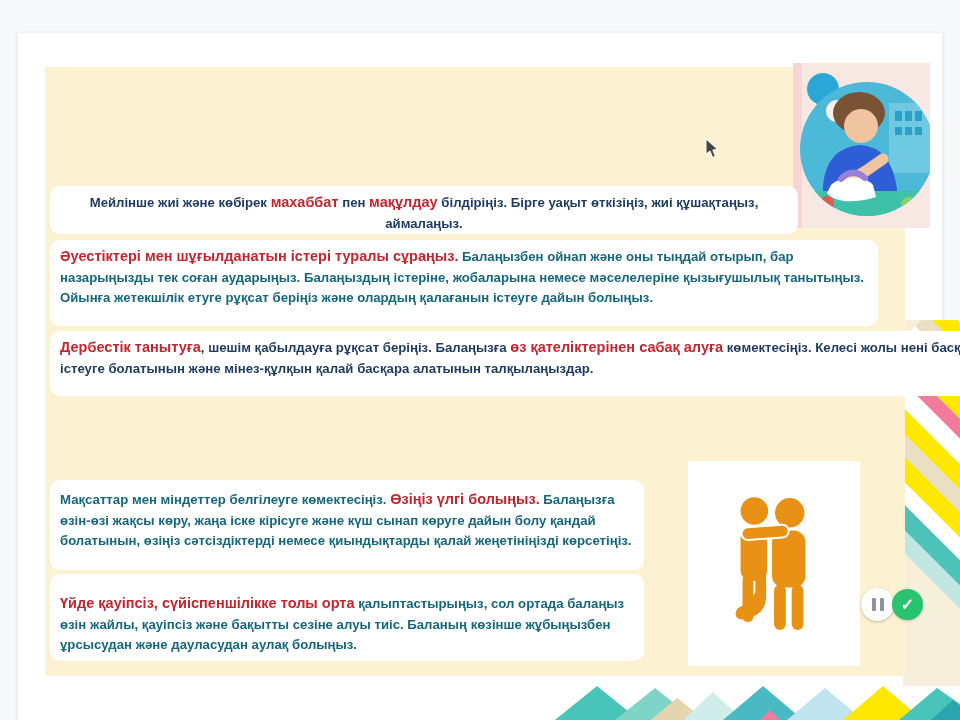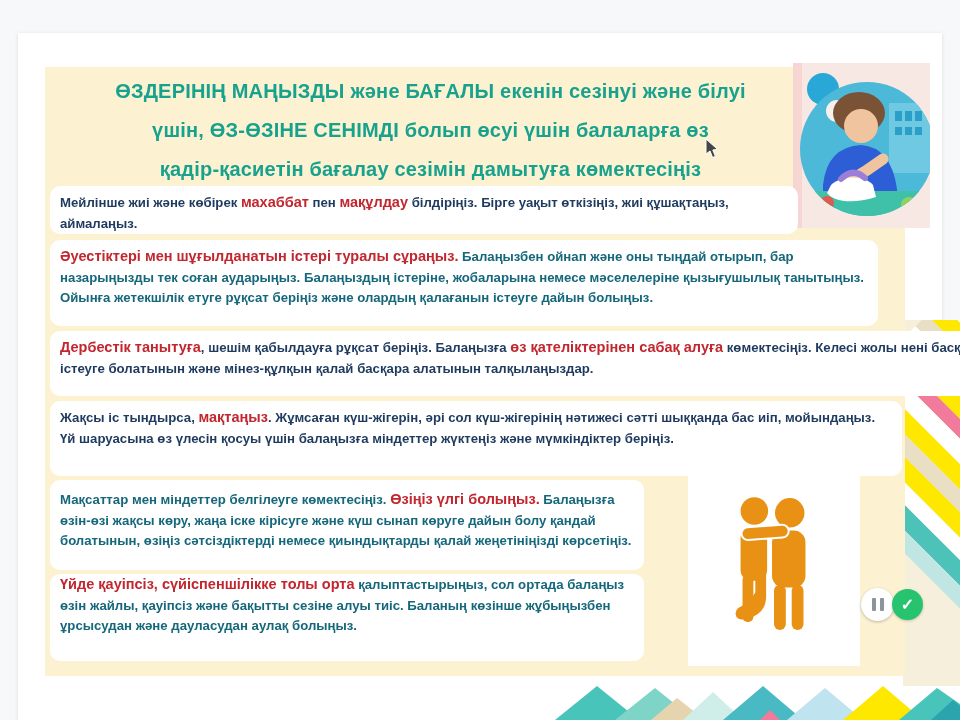--- a/index.html
+++ b/index.html
@@ -23,21 +23,21 @@
   .card{position:absolute;background:#fff;border-radius:10px;padding:6px 10px;font-size:13.2px;
     font-weight:bold;line-height:20.5px;}
   .card .seg-r{color:var(--accent-red);font-size:1.1em;}
   .tone-navy{color:var(--body-navy);}
   .tone-teal{color:var(--body-teal);}
   .card1{left:50px;top:186px;width:748px;height:48px;}
   .card2{left:50px;top:240px;width:828px;height:86px;}
   .card3{left:50px;top:331px;width:948px;height:65px;}
   .card4{left:50px;top:401px;width:852px;height:75px;}
   .card5{left:50px;top:480px;width:594px;height:90px;padding-top:9px;}
-  .card6{left:50px;top:574px;width:594px;height:87px;padding-top:0;}
+  .card6{left:50px;top:574px;width:594px;height:87px;padding-top:19px;}
   .photo-frame{position:absolute;left:793px;top:63px;width:137px;height:165px;}
   .icon-card{position:absolute;left:688px;top:461px;width:172px;height:205px;background:#fff;
     display:flex;align-items:center;justify-content:center;}
   .pattern-right{position:absolute;right:0;top:320px;width:57px;height:400px;}
   .pattern-bottom{position:absolute;left:555px;top:686px;width:405px;height:34px;}
   .btn{position:absolute;border-radius:50%;display:flex;align-items:center;justify-content:center;cursor:pointer;border:none;}
   .pause-btn{left:861px;top:588px;width:33px;height:33px;background:#fff;box-shadow:0 1px 3px rgba(0,0,0,.25);gap:4px;}
   .pause-bar{width:4px;height:13px;background:#8d939c;border-radius:1px;}
   .check-btn{left:892px;top:589px;width:31px;height:31px;background:var(--check-green);
     color:#fff;font-size:16px;font-weight:bold;box-shadow:0 1px 3px rgba(0,0,0,.2);}
@@ -84,23 +84,20 @@
       <polygon points="168,34 208,0 248,34" fill="#49b9c4"></polygon>
       <polygon points="205,34 215,24 225,34" fill="#f27a9b"></polygon>
       <polygon points="232,34 270,2 308,34" fill="#bfe3ef"></polygon>
       <polygon points="288,34 328,0 368,34" fill="#ffe800"></polygon>
       <polygon points="344,34 382,2 405,18 405,34" fill="#49c4ba"></polygon>
       <polygon points="376,34 398,14 405,20 405,34" fill="#2ba4ad"></polygon>
     </svg>
 
     <div class="cream-panel" style="position:absolute;left:27px;top:34px;"></div>
 
-    <div class="slide-title" style="position:absolute;left:40px;top:39px;">ӨЗДЕРІНІҢ МАҢЫЗДЫ және БАҒАЛЫ екенін сезінуі және білуі
-үшін, ӨЗ-ӨЗІНЕ СЕНІМДІ болып өсуі үшін балаларға өз
-қадір-қасиетін бағалау сезімін дамытуға көмектесіңіз</div>
 
     <svg class="photo-frame" style="position:absolute;left:775px;top:30px;" width="137" height="165" viewBox="0 0 137 165">
       <rect width="137" height="165" fill="#f7e8e4"></rect>
       <rect width="9" height="165" fill="#f6d5d2"></rect>
       <circle cx="30" cy="26" r="16" fill="#29a8d8"></circle>
       <clipPath id="photoCircle">
           <circle cx="74" cy="86" r="67"></circle>
         </clipPath>
       <g clip-path="url(#photoCircle)">
         <rect x="7" y="19" width="134" height="134" fill="#4db9d9"></rect>
@@ -119,24 +116,23 @@
         <path d="M30,122 Q34,84 68,82 Q98,84 104,126 L104,145 L30,145 Z" fill="#2e5ed6"></path>
         <path d="M90,96 Q74,108 56,118" stroke="#f0c49e" stroke-width="11" fill="none" stroke-linecap="round"></path>
         <rect x="7" y="128" width="134" height="40" fill="#3fc0a8"></rect>
         <circle cx="34" cy="140" r="7" fill="#e05a4e"></circle>
         <circle cx="116" cy="142" r="8" fill="#8fd35e"></circle>
         <path d="M38,122 C48,112 72,112 80,122 L83,134 C58,142 40,138 34,130 Z" fill="#ffffff"></path>
         <path d="M48,116 Q60,104 72,115" stroke="#9b7ed8" stroke-width="6" fill="none" stroke-linecap="round"></path>
       </g>
     </svg>
 
-    <div class="card card1 tone-navy" style="position:absolute;left:32px;top:153px;"><span class="seg-n">Мейлінше жиі және көбірек </span><span class="seg-r">махаббат</span><span class="seg-n"> пен </span><span class="seg-r">мақұлдау</span><span class="seg-n"> білдіріңіз. Бірге уақыт өткізіңіз, жиі құшақтаңыз, аймалаңыз.</span></div>
+    <div class="card card1 tone-navy" style="position:absolute;left:32px;top:153px;text-align:center;"><span class="seg-n">Мейлінше жиі және көбірек </span><span class="seg-r">махаббат</span><span class="seg-n"> пен </span><span class="seg-r">мақұлдау</span><span class="seg-n"> білдіріңіз. Бірге уақыт өткізіңіз, жиі құшақтаңыз, аймалаңыз.</span></div>
     <div class="card card2 tone-teal" style="position:absolute;left:32px;top:207px;"><span class="seg-r">Әуестіктері мен шұғылданатын істері туралы сұраңыз.</span><span class="seg-n"> Балаңызбен ойнап және оны тыңдай отырып, бар назарыңызды тек соған аударыңыз. Балаңыздың істеріне, жобаларына немесе мәселелеріне қызығушылық танытыңыз. Ойынға жетекшілік етуге рұқсат беріңіз және олардың қалағанын істеуге дайын болыңыз.</span></div>
     <div class="card card3 tone-navy" style="position:absolute;left:32px;top:298px;"><span class="seg-r">Дербестік танытуға</span><span class="seg-n">, шешім қабылдауға рұқсат беріңіз. Балаңызға </span><span class="seg-r">өз қателіктерінен сабақ алуға</span><span class="seg-n"> көмектесіңіз. Келесі жолы нені басқаша істеуге болатынын және мінез-құлқын қалай басқара алатынын талқылаңыздар.</span></div>
-    <div class="card card4 tone-navy" style="position:absolute;left:32px;top:368px;"><span class="seg-n">Жақсы іс тындырса, </span><span class="seg-r">мақтаңыз</span><span class="seg-n">. Жұмсаған күш-жігерін, әрі сол күш-жігерінің нәтижесі сәтті шыққанда бас иіп, мойындаңыз. Үй шаруасына өз үлесін қосуы үшін балаңызға міндеттер жүктеңіз және мүмкіндіктер беріңіз.</span></div>
     <div class="card card5 tone-teal" style="position:absolute;left:32px;top:447px;"><span class="seg-n">Мақсаттар мен міндеттер белгілеуге көмектесіңіз. </span><span class="seg-r">Өзіңіз үлгі болыңыз.</span><span class="seg-n"> Балаңызға өзін-өзі жақсы көру, жаңа іске кірісуге және күш сынап көруге дайын болу қандай болатынын, өзіңіз сәтсіздіктерді немесе қиындықтарды қалай жеңетініңізді көрсетіңіз.</span></div>
     <div class="card card6 tone-teal" style="position:absolute;left:32px;top:541px;"><span class="seg-r">Үйде қауіпсіз, сүйіспеншілікке толы орта</span><span class="seg-n"> қалыптастырыңыз, сол ортада балаңыз өзін жайлы, қауіпсіз және бақытты сезіне алуы тиіс. Баланың көзінше жұбыңызбен ұрсысудан және дауласудан аулақ болыңыз.</span></div>
 
     <div class="icon-card" style="position:absolute;left:670px;top:428px;">
       <svg width="118" height="150" viewBox="0 0 120 150">
         <g fill="#e89114">
           <circle cx="40" cy="21" r="14"></circle>
           <circle cx="76" cy="23" r="15"></circle>
           <rect x="26" y="38" width="27" height="54" rx="11"></rect>
           <rect x="58" y="41" width="34" height="58" rx="12"></rect>

